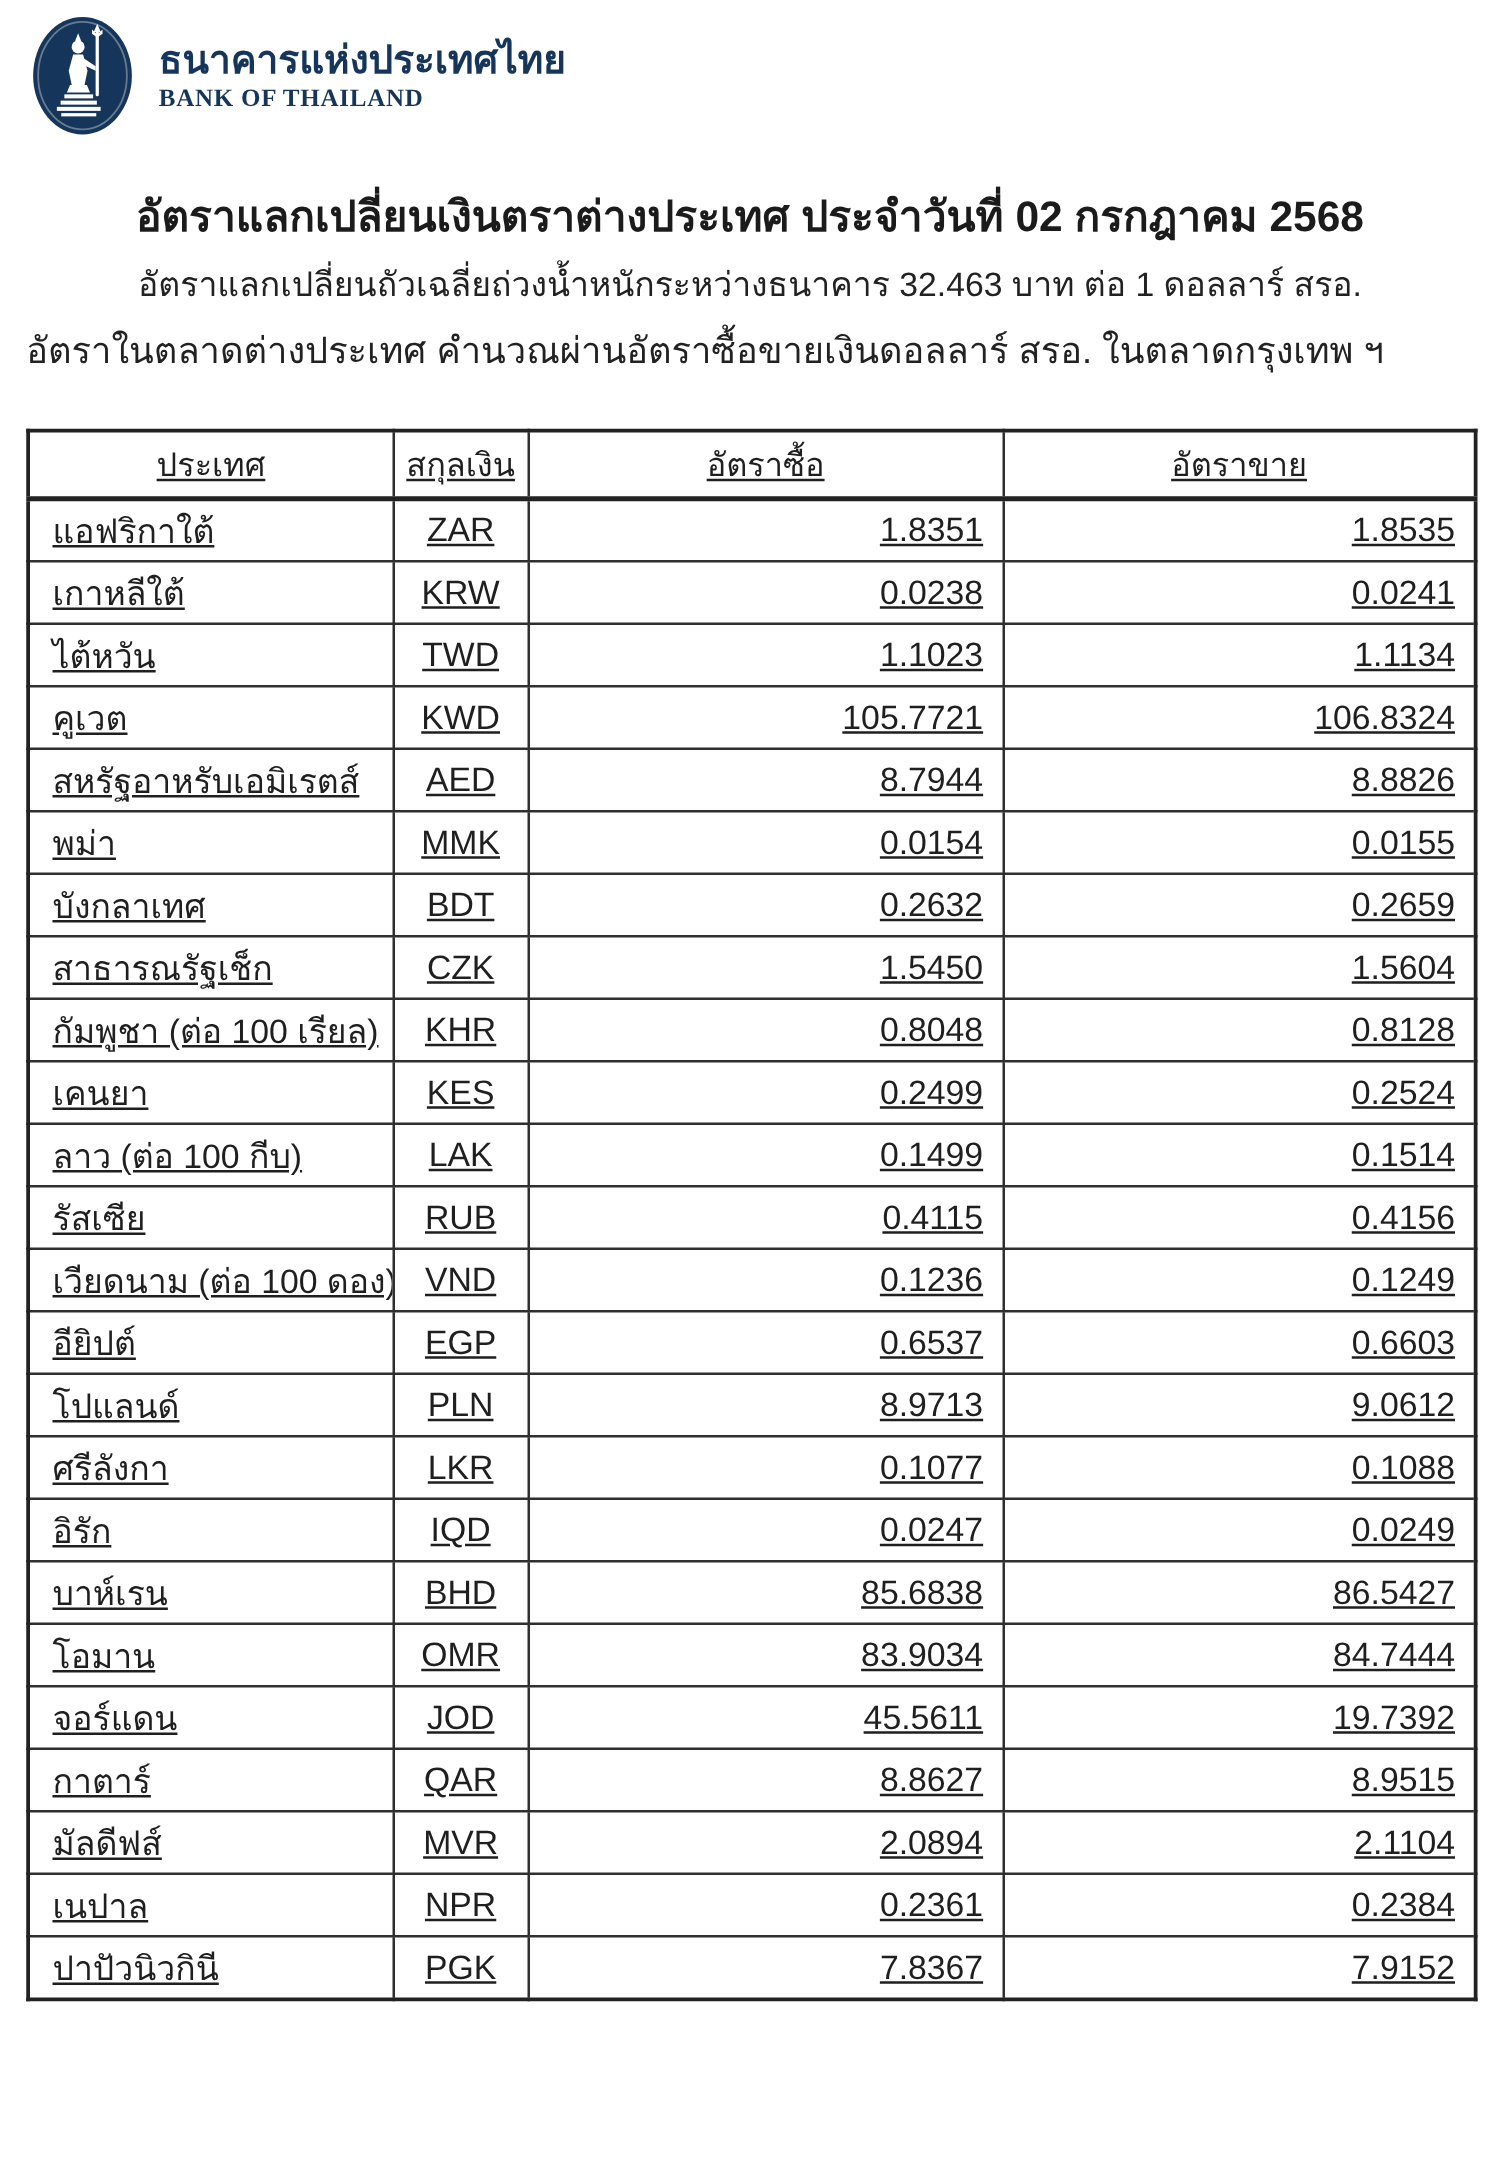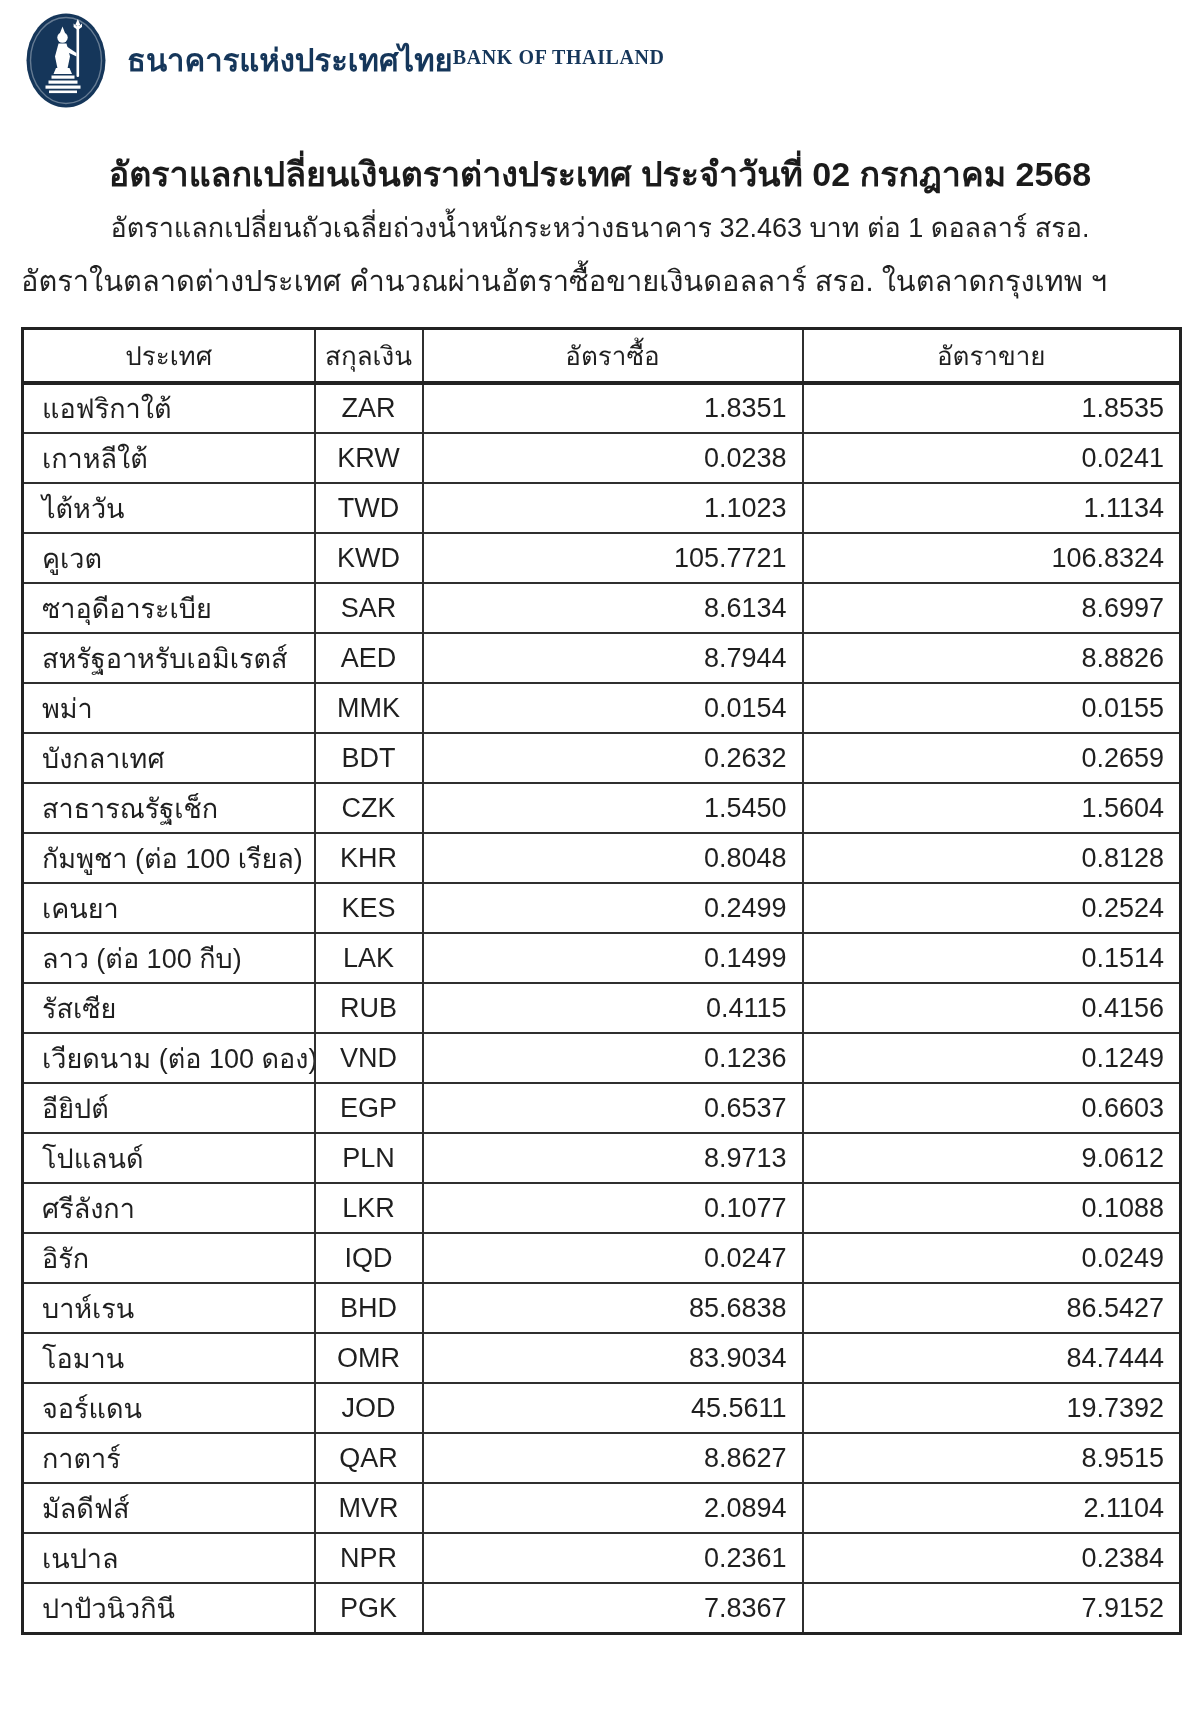--- a/index.html
+++ b/index.html
@@ -21,21 +21,21 @@
   }
   
   .brand {
     display: flex;
     align-items: center;
     gap: 20px;
     padding-top: 12px;
     margin-left: 4px;
   }
   .brand-emblem svg { display: block; }
-  .brand-text { display: flex; flex-direction: row; justify-content: flex-end; }
+  .brand-text { display: flex; flex-direction: column; justify-content: flex-end; }
   .brand-thai {
     font-size: 31px;
     font-weight: 700;
     color: #15365a;
     line-height: 1.15;
   }
   .brand-en {
     font-family: "Liberation Serif", serif;
     font-size: 20px;
     font-weight: 700;
@@ -66,22 +66,23 @@
     font-size: 29px;
     line-height: 1.25;
     font-weight: 400;
     color: #222222;
   }
   
   table.rates {
     border-collapse: collapse;
     table-layout: fixed;
     width: 1158px;
-    margin-top: 28px;
+    margin-top: 44px;
     border: 3px solid #222222;
+    text-decoration: underline;
   }
   col.c1 { width: 292px; }
   col.c2 { width: 108px; }
   col.c3 { width: 380px; }
   col.c4 { width: 378px; }
   .rates th, .rates td {
     border: 2px solid #2f2f2f;
     box-sizing: border-box;
     overflow: hidden;
     white-space: nowrap;
@@ -178,26 +179,20 @@
           <td class="c-buy">1.1023</td>
           <td class="c-sell">1.1134</td>
         </tr>
         <tr>
           <td class="c-country">คูเวต</td>
           <td class="c-code">KWD</td>
           <td class="c-buy">105.7721</td>
           <td class="c-sell">106.8324</td>
         </tr>
         <tr>
-          <td class="c-country">ซาอุดีอาระเบีย</td>
-          <td class="c-code">SAR</td>
-          <td class="c-buy">8.6134</td>
-          <td class="c-sell">8.6997</td>
-        </tr>
-        <tr>
           <td class="c-country">สหรัฐอาหรับเอมิเรตส์</td>
           <td class="c-code">AED</td>
           <td class="c-buy">8.7944</td>
           <td class="c-sell">8.8826</td>
         </tr>
         <tr>
           <td class="c-country">พม่า</td>
           <td class="c-code">MMK</td>
           <td class="c-buy">0.0154</td>
           <td class="c-sell">0.0155</td>

